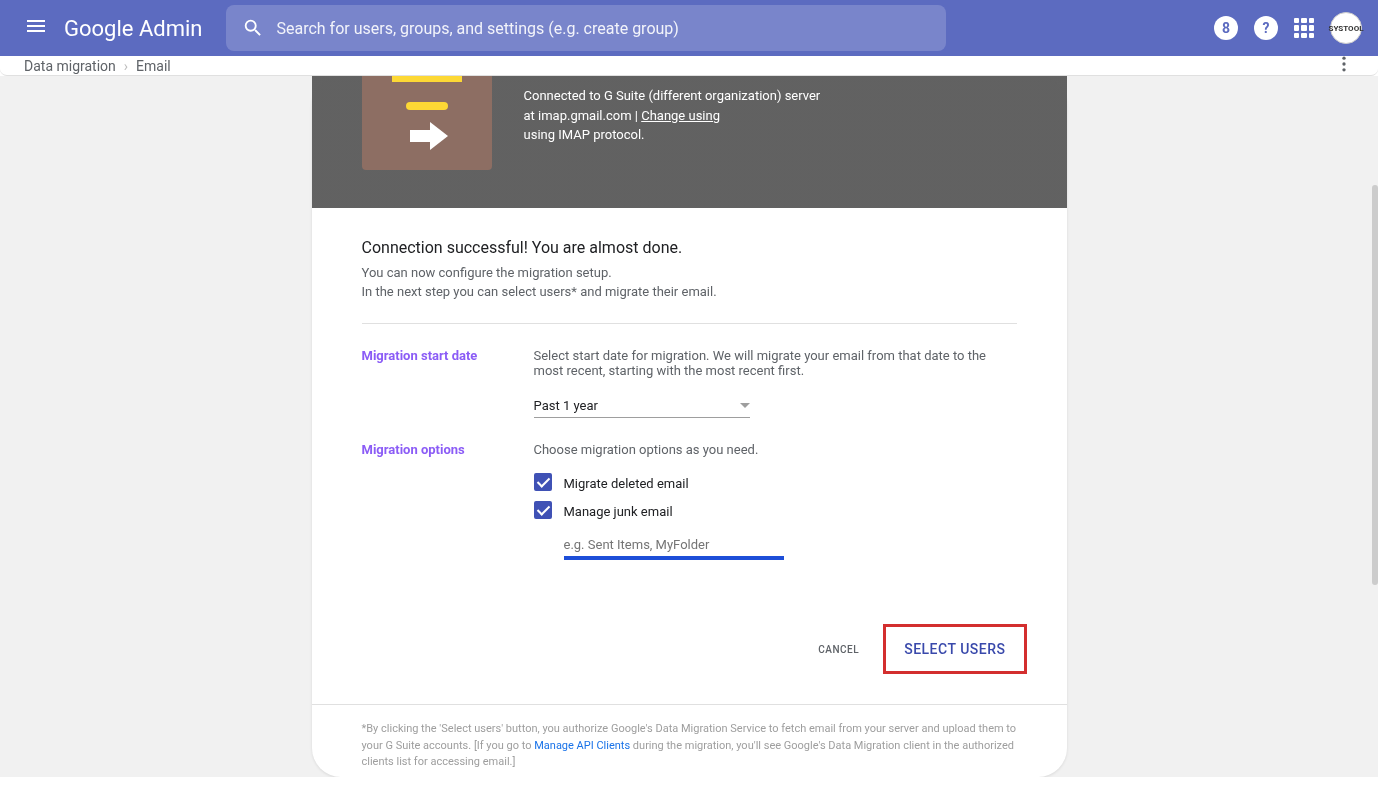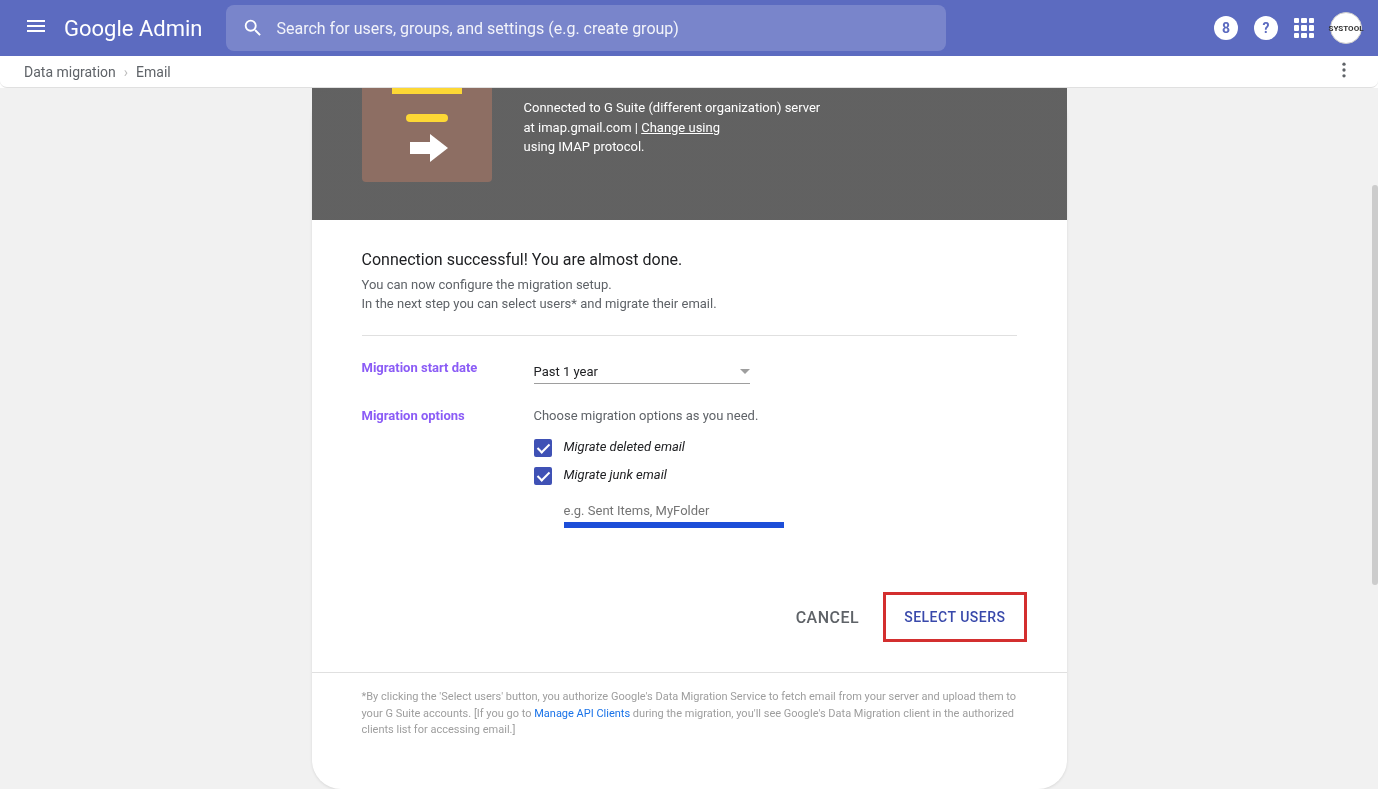--- a/index.html
+++ b/index.html
@@ -11,21 +11,21 @@
     .logo-text { color: #fff; font-size: 22px; font-weight: 400; }
     .search { flex: 0 0 720px; background: rgba(255,255,255,0.18); border-radius: 8px; height: 46px; display: flex; align-items: center; padding: 4px 16px; }
     .search-input { background: transparent; border: none; color: #fff; font-size: 16px; flex: 1; outline: none; margin-left: 12px; }
     .search-input::placeholder { color: rgba(255,255,255,0.9); }
     .header-right { margin-left: auto; display: flex; align-items: center; gap: 16px; }
     .icon-circle { width: 24px; height: 24px; background: #fff; border-radius: 50%; color: #5c6bc0; display: flex; align-items: center; justify-content: center; font-size: 14px; font-weight: bold; cursor: pointer; }
     .apps-icon { width: 20px; height: 20px; display: grid; grid-template-columns: repeat(3, 1fr); gap: 2px; cursor: pointer; }
     .apps-icon span { background: #fff; border-radius: 1px; }
     .avatar { width: 32px; height: 32px; border-radius: 50%; background: #fff; display: flex; align-items: center; justify-content: center; font-size: 8px; color: #333; cursor: pointer; border: 1px solid #ccc; font-weight: bold; }
     
-    .breadcrumb-bar { height: 32px; background: #fff; border-bottom: 1px solid #e0e0e0; display: flex; align-items: center; padding: 3px 24px; justify-content: space-between; border-radius: 7px; }
+    .breadcrumb-bar { height: 20px; background: #fff; border-bottom: 1px solid #e0e0e0; display: flex; align-items: center; padding: 3px 24px; justify-content: space-between; border-radius: 7px; }
     .breadcrumb { display: flex; align-items: center; font-size: 14px; color: #5f6368; }
     .bc-sep { margin: 0 8px; color: #bdbdbd; }
     
     .main { background: #f1f1f1; height: calc(797px - 96px); overflow-y: auto; display: flex; justify-content: center; padding-top: 0; }
     .scrollbar { position: absolute; right: 0; top: 185px; width: 6px; height: 400px; background: #ccc; border-radius: 3px; }
     
     .card { width: 755px; background: #fff; margin-top: 0; box-shadow: 0 1px 3px rgba(0,0,0,0.1); border-radius: 29px; }
     
     .hero { background: rgba(128, 128, 128, 0.9); background-image: linear-gradient(rgba(90,90,90,0.85), rgba(90,90,90,0.85)); color: #fff; padding: 0 50px 38px; display: flex; align-items: flex-start; gap: 32px; }
     .hero-icon { width: 130px; height: 100px; background: #8d6e63; border-radius: 4px; display: flex; flex-direction: column; align-items: center; justify-content: center; position: relative; margin-top: -6px; flex-shrink: 0; }
@@ -43,29 +43,29 @@
     .divider { border-top: 1px solid #e0e0e0; margin-bottom: 24px; }
     
     .row { display: flex; gap: 32px; margin-bottom: 24px; }
     .row-label { width: 140px; font-size: 13px; font-weight: bold; color: #8b5cf6; flex-shrink: 0; }
     .row-content { flex: 1; font-size: 13px; color: #5f6368; }
     .row-content p { margin-bottom: 16px; }
     
     .dropdown { width: 216px; border-bottom: 1px solid #9e9e9e; padding: 4px 0; display: flex; justify-content: space-between; align-items: center; font-size: 13px; color: #202124; cursor: pointer; }
     .dropdown-arrow { width: 0; height: 0; border-left: 5px solid transparent; border-right: 5px solid transparent; border-top: 5px solid #9e9e9e; }
     
-    .checkbox-row { display: flex; align-items: flex-start; gap: 12px; margin-bottom: 10px; font-size: 13px; color: #202124; font-style: italic; }
+    .checkbox-row { display: flex; align-items: flex-end; gap: 12px; margin-bottom: 10px; font-size: 13px; color: #202124; }
     .checkbox { width: 18px; height: 18px; border: 2px solid #9e9e9e; border-radius: 2px; flex-shrink: 0; position: relative; cursor: pointer; }
     .checkbox.checked { background: #3f51b5; border-color: #3f51b5; }
     .checkbox.checked::after { content: ''; position: absolute; left: 4px; top: 0px; width: 5px; height: 10px; border: solid #fff; border-width: 0 2px 2px 0; transform: rotate(45deg); }
     
-    .exclude-input { border: none; border-bottom: 6px solid #1d4ed8; font-size: 13px; color: #bdbdbd; padding: 4px 0; width: 220px; margin-left: 30px; margin-top: 4px; outline: none; }
+    .exclude-input { border: none; border-bottom: 4px solid #1d4ed8; font-size: 13px; color: #bdbdbd; padding: 4px 0; width: 220px; margin-left: 30px; margin-top: 4px; outline: none; }
     
     .actions { display: flex; justify-content: flex-end; gap: 24px; padding: 20px 40px 30px; align-items: center; }
-    .btn-cancel { font-size: 16px; font-weight: 500; color: #5f6368; text-transform: uppercase; cursor: pointer; letter-spacing: 0.5px; }
+    .btn-cancel { font-size: 10px; font-weight: 500; color: #5f6368; text-transform: uppercase; cursor: pointer; letter-spacing: 0.5px; }
     .btn-primary { font-size: 14px; font-weight: 500; color: #3949ab; text-transform: uppercase; cursor: pointer; letter-spacing: 0.5px; padding: 14px 18px; }
     .highlight-box { border: 3px solid #d32f2f; padding: 0; }
     
     .footer { padding: 16px 50px 24px; border-top: 1px solid #e0e0e0; font-size: 11px; color: #9e9e9e; line-height: 1.5; }
     .footer a { color: #1a73e8; text-decoration: none; text-align: center; }
   </style>
 </head>
 <body>
 
 <div class="header">
@@ -138,38 +138,39 @@
 
     <div class="body-section">
       <div class="success">Connection successful! You are almost done.</div>
       <div class="desc">You can now configure the migration setup.</div>
       <div class="desc2">In the next step you can select users* and migrate their email.</div>
       <div class="divider"></div>
 
       <div class="row">
         <div class="row-label">Migration start date</div>
         <div class="row-content">
+          <p>Select start date for migration. We will migrate your email from that date to the most recent, starting with the most recent first.</p>
           <div class="dropdown">
             <span>Past 1 year</span>
             <span class="dropdown-arrow"></span>
           </div>
         </div>
       </div>
 
       <div class="row">
         <div class="row-label">Migration options</div>
         <div class="row-content">
           <p>Choose migration options as you need.</p>
           <div class="checkbox-row">
             <div class="checkbox checked"></div>
             <span>Migrate deleted email</span>
           </div>
           <div class="checkbox-row">
             <div class="checkbox checked"></div>
-            <span>Migrate junk email</span>
+            <span>Manage junk email</span>
           </div>
           <input class="exclude-input" placeholder="e.g. Sent Items, MyFolder" style="">
         </div>
       </div>
     </div>
 
     <div class="actions">
       <span class="btn-cancel">CANCEL</span>
       <span class="highlight-box">
         <span class="btn-primary" style="display:inline-block">SELECT USERS</span>

